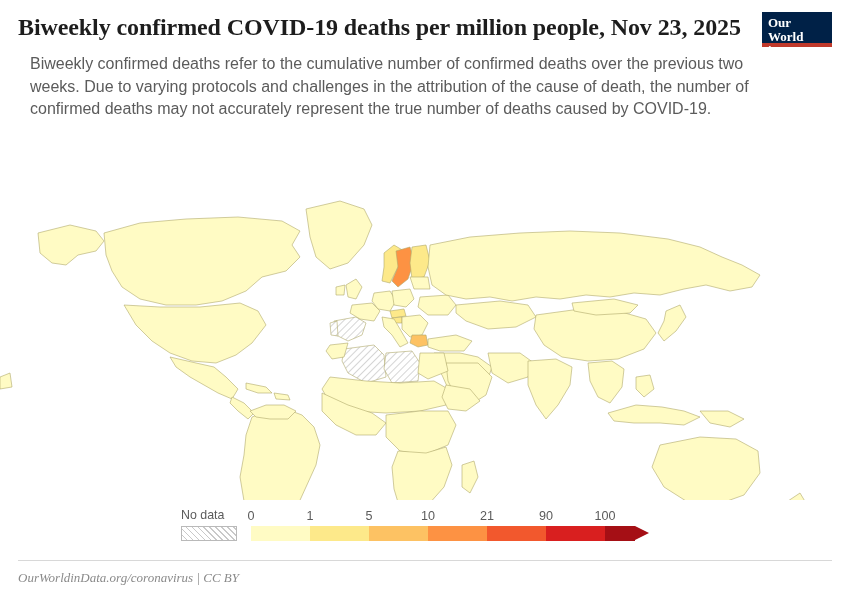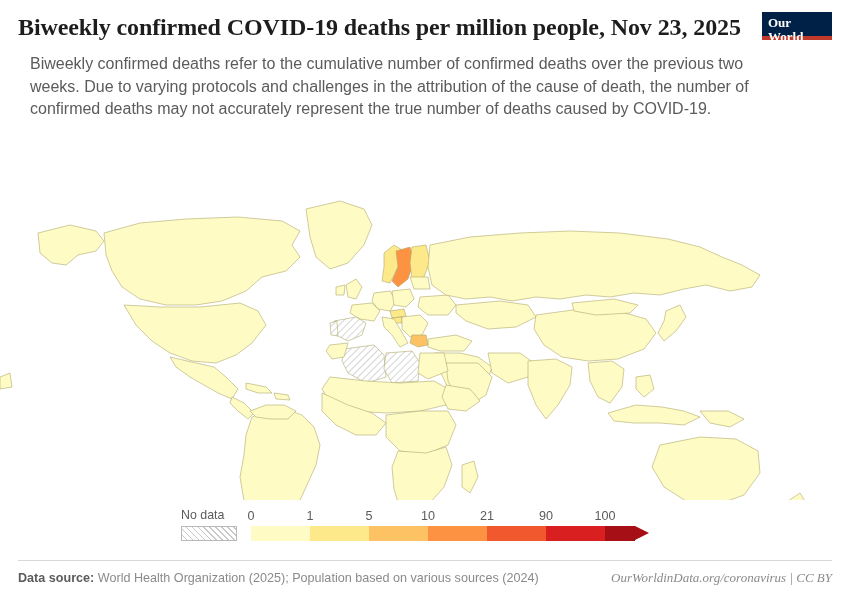--- a/index.html
+++ b/index.html
@@ -41,21 +41,21 @@
     line-height: 1.42;
     color: #5b5b5b;
     max-width: 735px;
     margin: 12px;
   }
   .logo {
     position: absolute;
     top: -2px;
     right: 0;
     width: 70px;
-    height: 28px;
+    height: 35px;
     background: #002147;
     color: #fff;
     font-family: "Liberation Serif", serif;
     font-weight: bold;
     font-size: 13px;
     line-height: 1.08;
     padding: 4px 5px 2px 6px;
     box-sizing: border-box;
     border-bottom: 4px solid #c0392b;
   }
@@ -311,20 +311,16 @@
           <div class="seg" style="background:#f2582d"></div>
           <div class="seg" style="background:#d91f1f"></div>
           <div class="seg" style="background:#a50f15;width:30px"></div>
           <div class="scale-arrow"></div>
         </div>
       </div>
     </div>
   </div>
 
   <div class="footer">
-    <div class="footer-left">
-      <span class="src-label">Data source:</span>
-      <span>World Health Organization (2025); Population based on various sources (2024)</span>
-    </div>
     <div class="footer-right">OurWorldinData.org/coronavirus | CC BY</div>
   </div>
 
 </div>
 
 </body></html>

